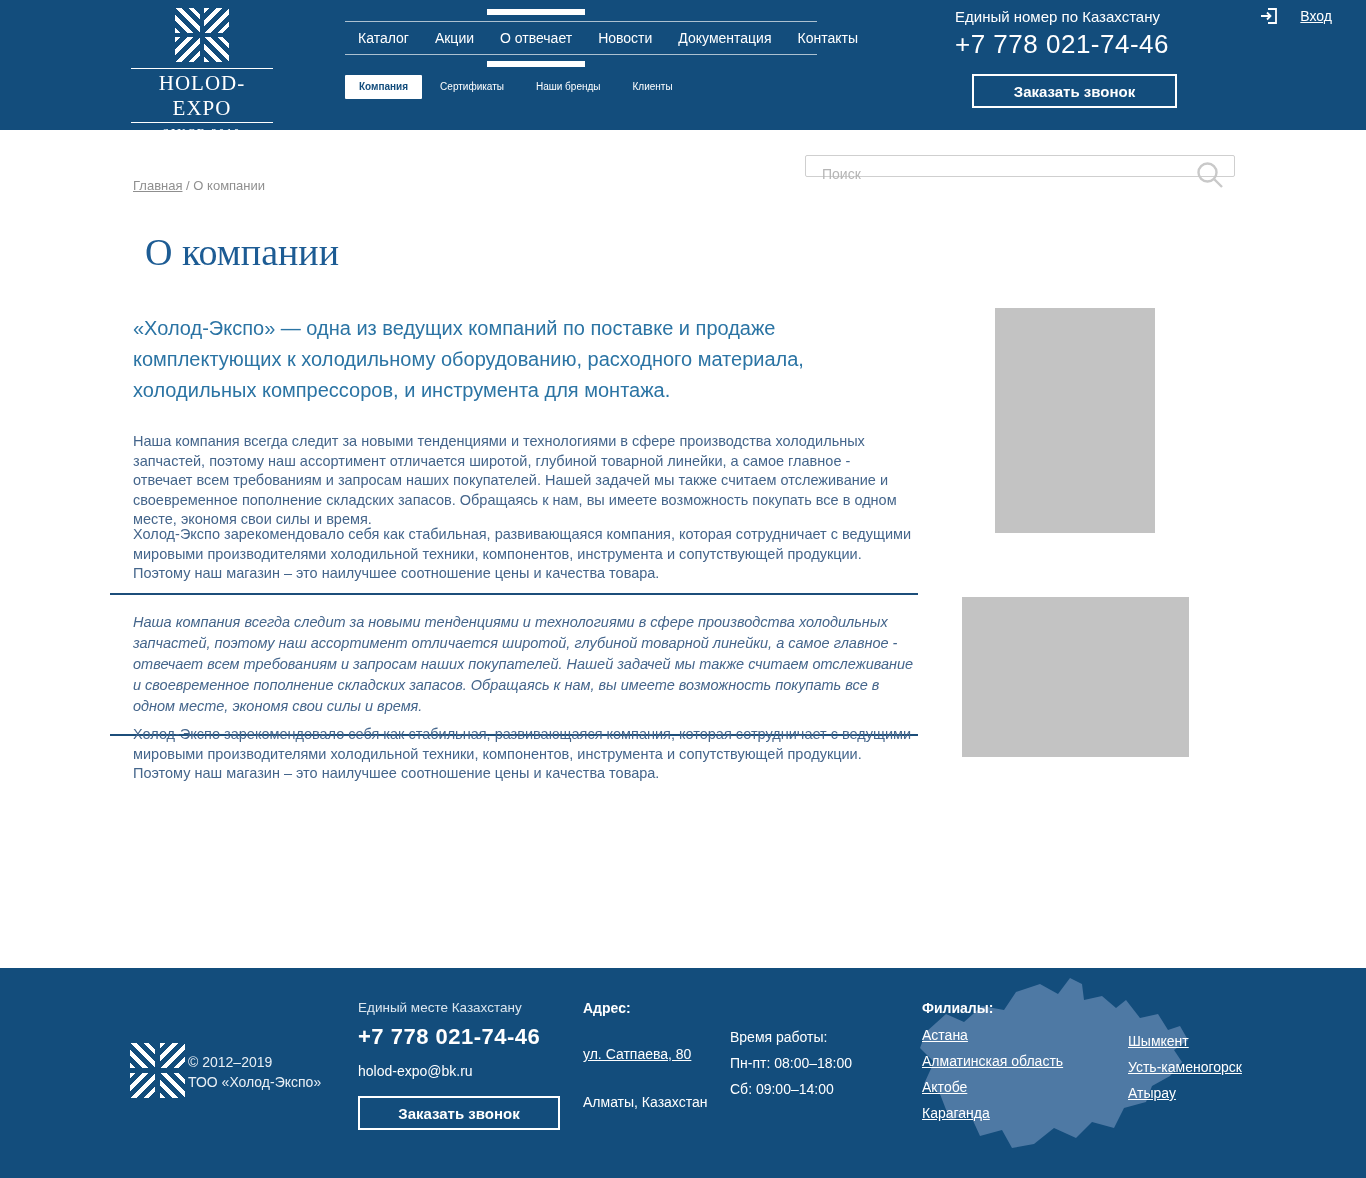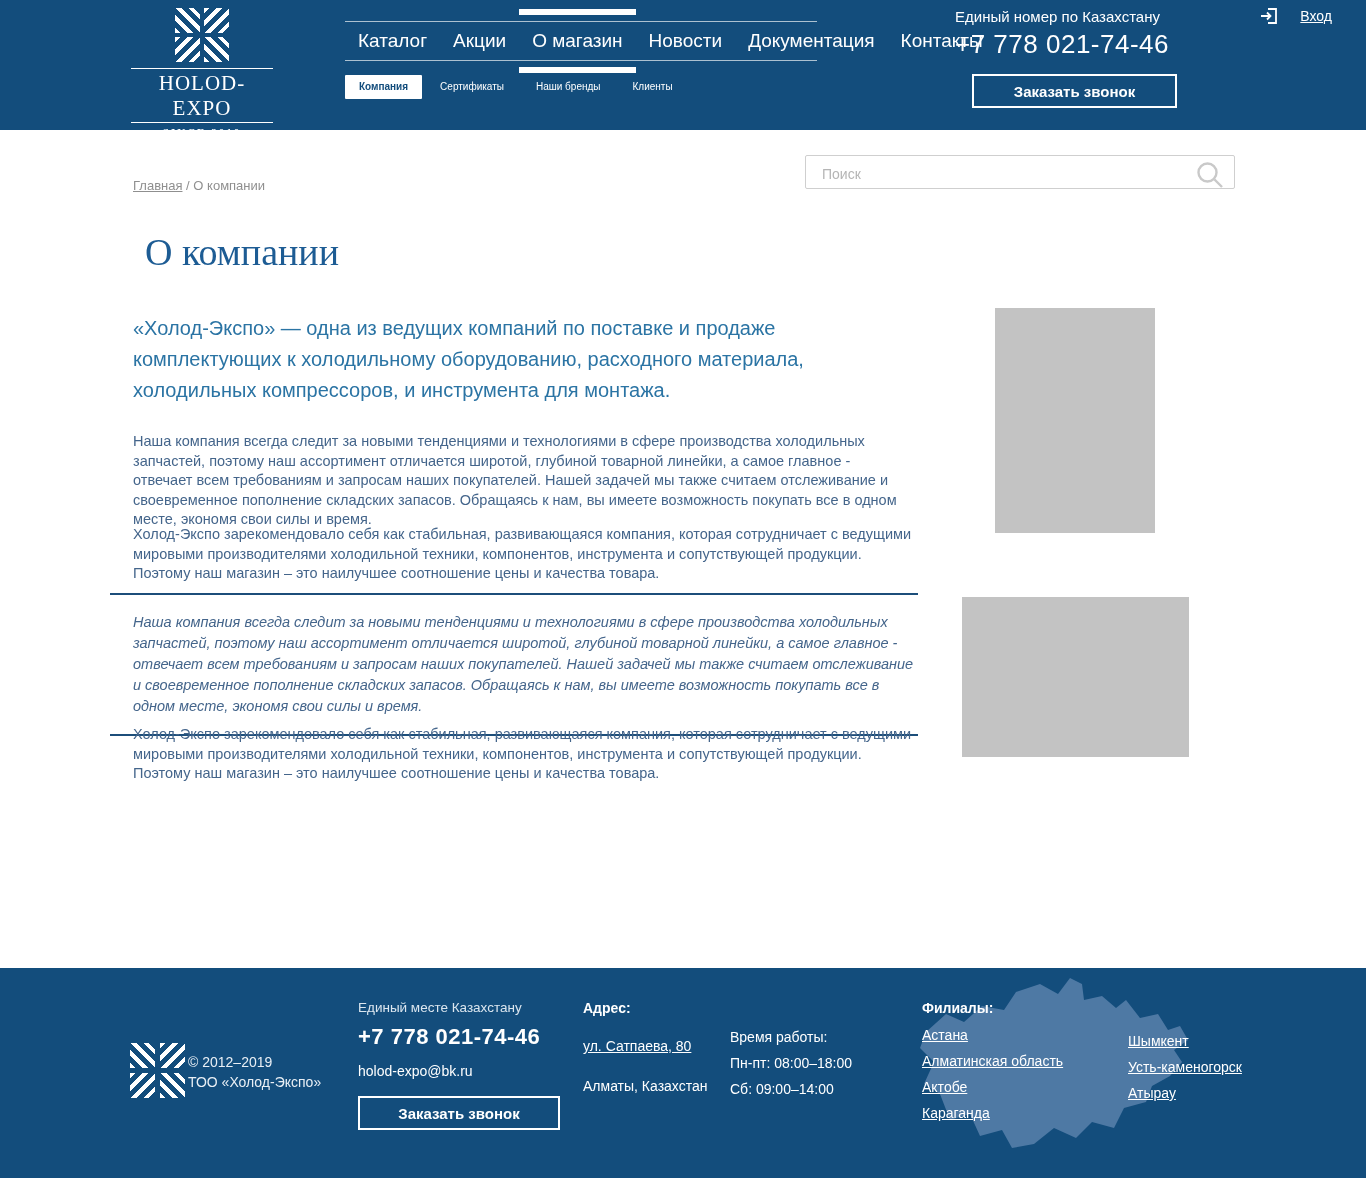--- a/index.html
+++ b/index.html
@@ -33,21 +33,21 @@
   .logo-since { font-family: "Liberation Serif", serif; font-size: 11px; letter-spacing: 2px; margin-top: 3px; color: #fff; font-weight: bold; }
 
   
   .main-nav { position: absolute; left: 345px; top: 15px; width: 472px; }
   .main-nav .nav-row {
     border-top: 1px solid rgba(255,255,255,.65);
     border-bottom: 1px solid rgba(255,255,255,.65);
     margin: 6px 0; display: flex; gap: 0;
   }
   .main-nav .nav-item {
-    position: relative; padding: 8px 13px; font-size: 19px; color: #fff;
+    position: relative; padding: 8px 13px; font-size: 14px; color: #fff;
     cursor: pointer; white-space: nowrap;
   }
   .main-nav .nav-item.active::before,
   .main-nav .nav-item.active::after {
     content: ""; position: absolute; left: 0; right: 0; height: 6px; background: #fff;
   }
   .main-nav .nav-item.active::before { top: -13px; }
   .main-nav .nav-item.active::after  { bottom: -13px; }
 
   
@@ -71,21 +71,21 @@
   .login-label { font-size: 14px; color: #fff; text-decoration: underline; }
 
   
   .page-main { position: absolute; left: 0; top: 130px; width: 1366px; height: 838px; background: #fff; }
 
   .breadcrumb { position: absolute; left: 133px; top: 48px; font-size: 13px; color: #8f8f8f; }
   .breadcrumb .bc-home { text-decoration: underline; cursor: pointer; }
   .bc-sep, .bc-current { color: #8f8f8f; }
 
   .search-box {
-    position: absolute; left: 805px; top: 25px; width: 430px; height: 34px;
+    position: absolute; left: 805px; top: 25px; width: 430px; height: 22px;
     border: 1px solid #cfcfcf; border-radius: 2px; background: #fff;
   }
   .search-input {
     position: absolute; left: 0; top: 0; width: 384px; height: 36px; border: 0; outline: none;
     padding: 0 0 0 16px; font-family: "Liberation Sans", sans-serif; font-size: 14px; color: #666;
     background: transparent;
   }
   .search-input::placeholder { color: #b5b5b5; }
   .search-icon { position: absolute; right: 8px; top: 3px; cursor: pointer; }
 
@@ -131,21 +131,21 @@
   .f-email { font-size: 14px; margin-top: 13px; cursor: pointer; display: inline-block; }
   .f-call-btn {
     display: block; margin-top: 16px; width: 202px; height: 34px;
     background: transparent; border: 2px solid #fff; color: #fff;
     font-family: "Liberation Sans", sans-serif; font-size: 15px; font-weight: bold; cursor: pointer;
   }
 
   .f-col { position: absolute; font-size: 14px; }
   .f-title { font-weight: bold; font-size: 14px; }
   .f-address { left: 583px; top: 32px; }
-  .f-address .f-line { margin-top: 20px; line-height: 20px; }
+  .f-address .f-line { margin-top: 28px; line-height: 20px; }
   .f-link { text-decoration: underline; cursor: pointer; }
   .f-hours { left: 720px; top: 62px; margin-left: 10px; }
   .f-hours .f-line { margin-bottom: 12px; line-height: 14px; }
   .f-branches { left: 922px; top: 32px; }
   .f-branch { display: block; margin-top: 12px; line-height: 14px; text-decoration: underline; cursor: pointer; white-space: nowrap; }
   .f-branches-2 { left: 1128px; top: 54px; }
 </style>
 </head>
 <body>
 
@@ -159,21 +159,21 @@
         <i class="q-br"></i>
     </div>
     <div class="logo-word">HOLOD-EXPO</div>
     <div class="logo-since">SINCE 2010</div>
   </div>
 
   <nav class="main-nav">
     <div class="nav-row">
       <span class="nav-item">Каталог</span>
       <span class="nav-item">Акции</span>
-      <span class="nav-item active">О магазин</span>
+      <span class="nav-item active">О отвечает</span>
       <span class="nav-item">Новости</span>
       <span class="nav-item">Документация</span>
       <span class="nav-item">Контакты</span>
     </div>
   </nav>
 
   <div class="sub-nav">
     <span class="subnav-item active">Компания</span>
     <span class="subnav-item">Сертификаты</span>
     <span class="subnav-item">Наши бренды</span>

